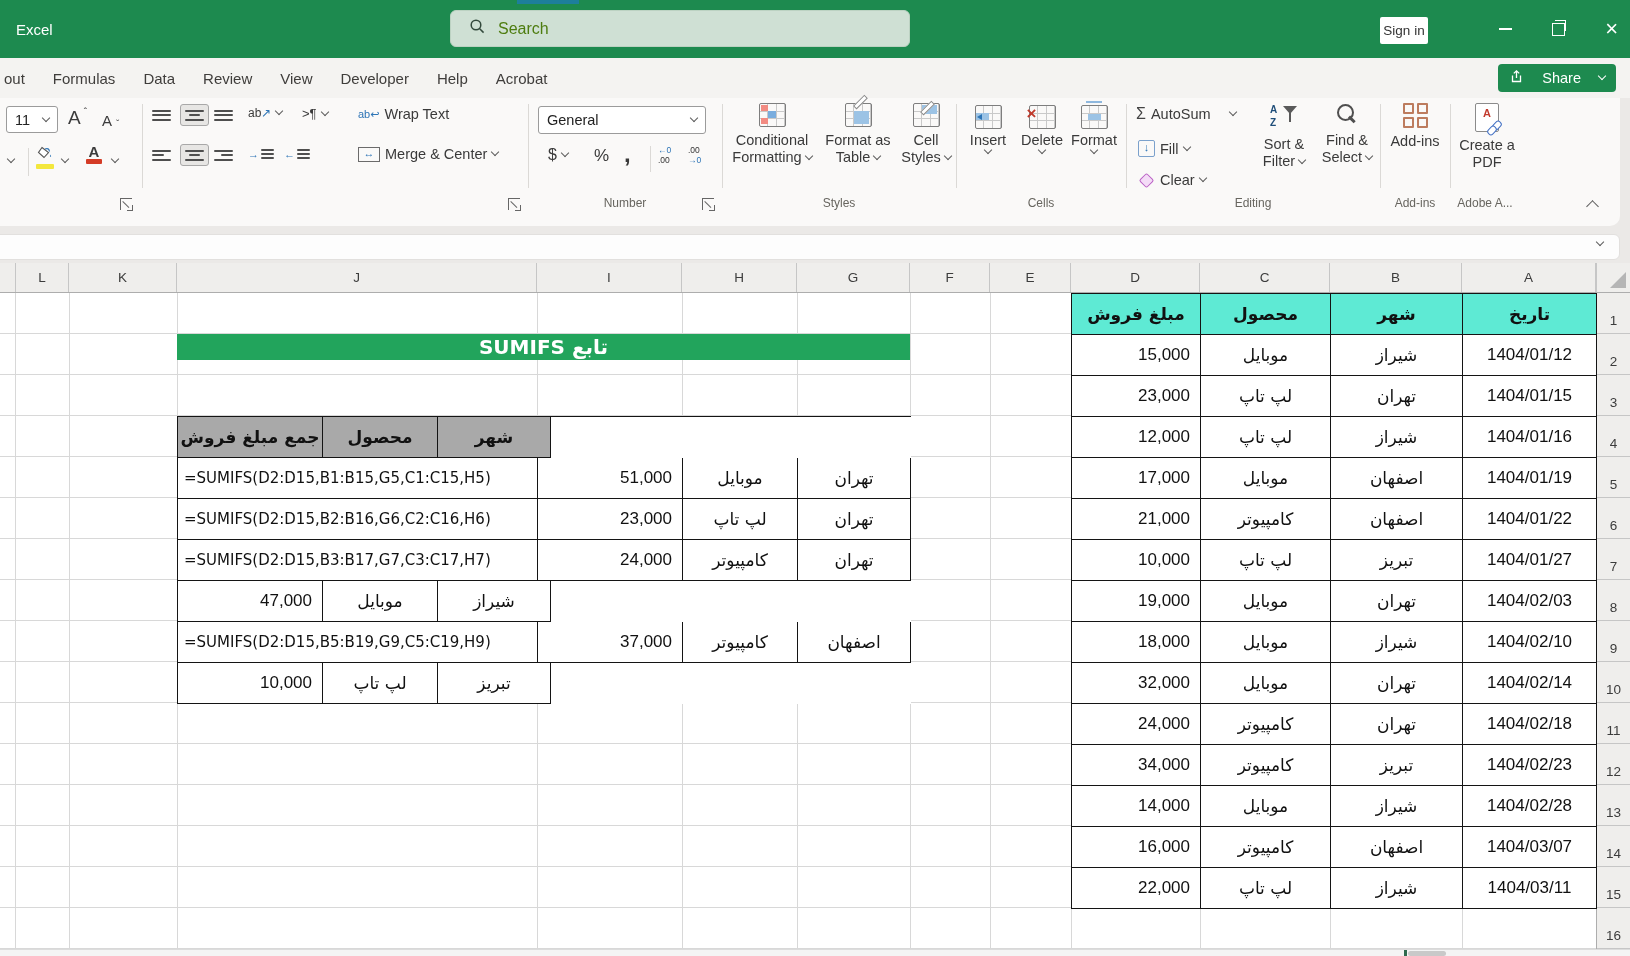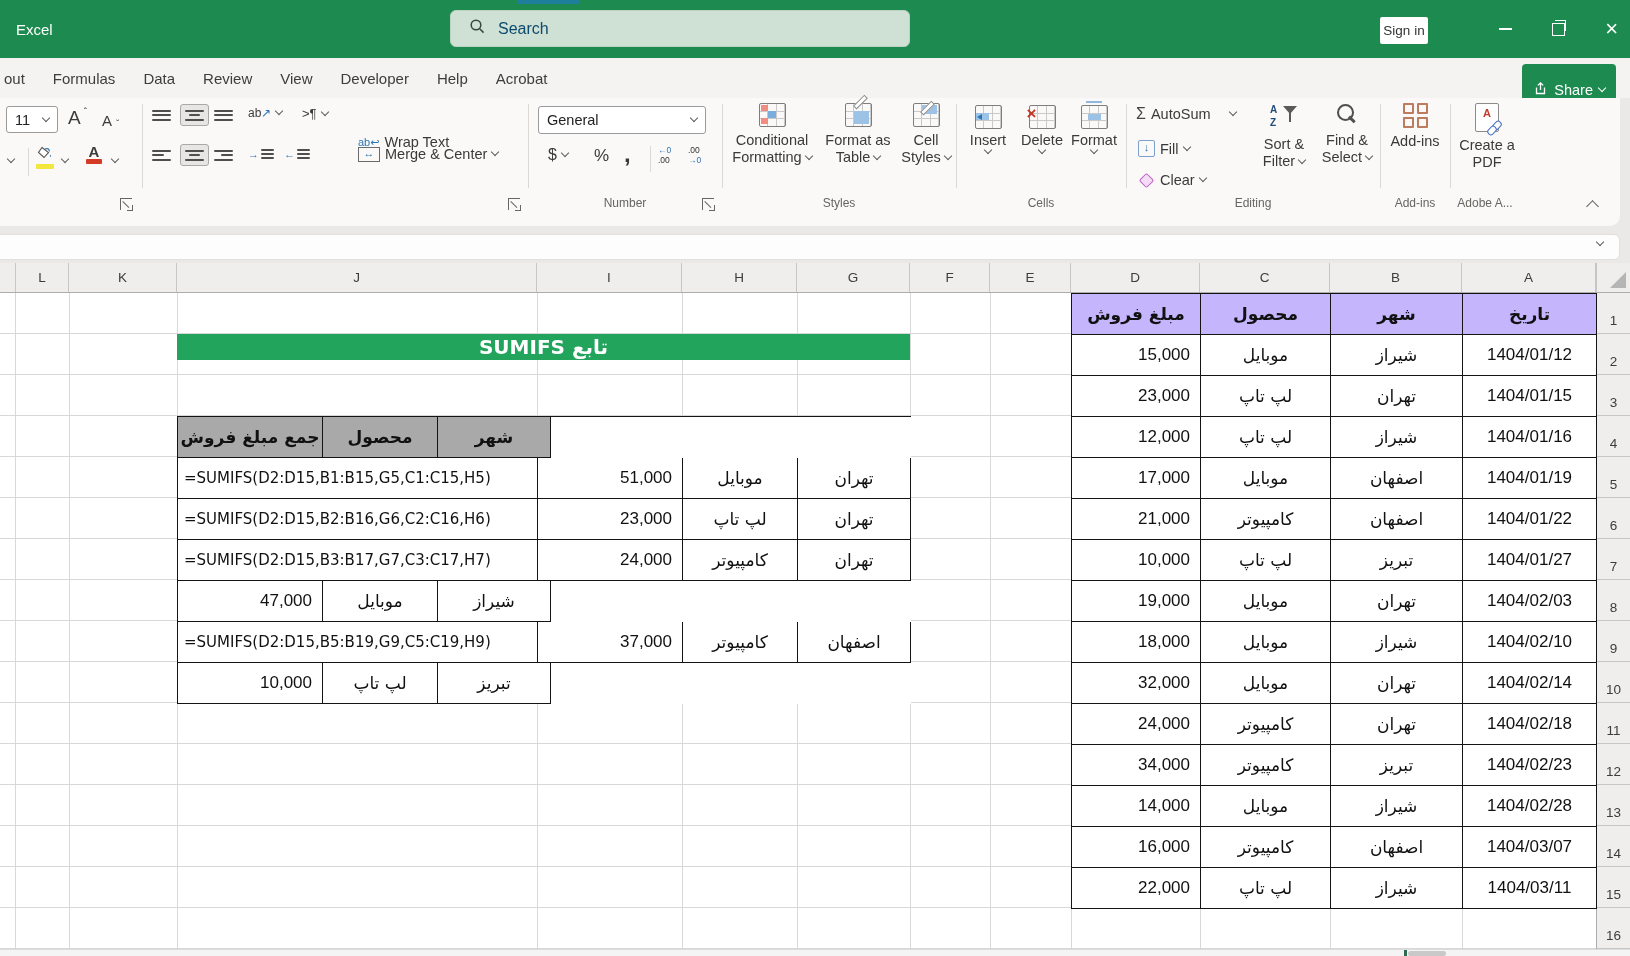--- a/index.html
+++ b/index.html
@@ -4,33 +4,33 @@
 <style>
   html,body{margin:0;padding:0;}
   body{font-family:"Liberation Sans","DejaVu Sans",sans-serif;background:#ebe9e7;}
   .stage{position:relative;width:1630px;height:956px;overflow:hidden;background:#ebe9e7;}
 
   
   .titlebar{position:absolute;left:0;top:0;width:1630px;height:58px;background:#1d8a4f;}
   .app-name{position:absolute;left:16px;top:0;height:58px;display:flex;align-items:center;color:#fff;font-size:15px;}
   .top-sliver{position:absolute;left:517px;top:0;width:62px;height:4px;background:#1d7f9c;}
   .searchbox{position:absolute;left:450px;top:10px;width:460px;height:37px;background:#cfe0d4;border:1px solid #bcd2c2;border-radius:6px;display:flex;align-items:center;gap:12px;padding-left:18px;box-sizing:border-box;}
-  .search-txt{font-size:16px;color:#0c4a6e;}
+  .search-txt{font-size:16px;color:#4d7c0f;}
   .signin{position:absolute;left:1380px;top:17px;width:48px;height:27px;background:#fff;border-radius:2px;display:flex;align-items:center;justify-content:center;font-size:13.5px;color:#333;}
   .winbtns{position:absolute;right:12px;top:0;height:58px;display:flex;align-items:center;gap:40px;}
   .wmin{width:13px;height:2px;background:#fff;}
   .wrest{width:11px;height:11px;border:1.4px solid #fff;position:relative;}
   .wrest:before{content:"";position:absolute;left:2px;top:-4px;width:10px;height:10px;border-top:1.4px solid #fff;border-right:1.4px solid #fff;}
   .wclose{color:#fff;font-size:22px;line-height:22px;}
 
   
   .menubar{position:absolute;left:0;top:58px;width:1630px;height:40px;background:#f4f3f1;display:flex;align-items:center;}
   .mtab{padding:0 14px;font-size:15px;color:#3f3d3b;height:40px;display:flex;align-items:center;}
   .mtab:first-of-type{margin-left:-10px;}
-  .share-btn{position:absolute;right:14px;top:6px;height:28px;padding:12px 11px;background:#1d8a4f;border-radius:4px;color:#fff;font-size:14.5px;display:flex;align-items:center;gap:6px;}
+  .share-btn{position:absolute;right:14px;top:6px;height:28px;padding:0 11px;background:#1d8a4f;border-radius:4px;color:#fff;font-size:14.5px;display:flex;align-items:center;gap:18px;}
 
   
   .cd{display:inline-block;width:7px;height:7px;border-right:1.3px solid #5c5c5c;border-bottom:1.3px solid #5c5c5c;transform:rotate(45deg);vertical-align:middle;margin-top:-4px;}
   .cd.s{width:5px;height:5px;}
   .cd.w{border-color:#fff;}
   .cu{display:inline-block;width:8px;height:8px;border-left:1.5px solid #5c5c5c;border-top:1.5px solid #5c5c5c;transform:rotate(45deg);margin-top:4px;}
 
   
   .ribbon{position:absolute;left:0;top:98px;width:1620px;height:128px;background:#faf9f8;border-radius:0 0 10px 0;font-size:14.5px;color:#3a3a3a;}
   .gdiv{position:absolute;top:6px;height:84px;width:1px;background:#dbd9d6;}
@@ -95,21 +95,21 @@
     background-position:0 0,15px 0,69px 0,177px 0,537px 0,682px 0,797px 0,910px 0,990px 0,1071px 0,1200px 0,1330px 0,1462px 0;
     background-repeat:no-repeat;}
   .gutter{position:absolute;left:1596px;top:293px;width:34px;height:656px;background:#efeeec;border-left:1px solid #adadad;box-sizing:border-box;}
   .gn{height:41px;border-bottom:1px solid #c6c6c6;display:flex;align-items:flex-end;justify-content:center;font-size:13.5px;color:#3c3c3c;padding-bottom:5px;box-sizing:border-box;}
 
   
   .banner{position:absolute;left:177px;top:334px;width:733px;height:26px;background:#22a45c;color:#fff;font-weight:bold;font-size:20px;display:flex;align-items:center;justify-content:center;font-family:"DejaVu Sans",sans-serif;}
   .xtable{position:absolute;border-left:1.5px solid #141414;border-top:1.5px solid #141414;background:#fff;}
   .trow{display:flex;height:41px;}
   .tcell{border-right:1px solid #141414;border-bottom:1px solid #141414;box-sizing:border-box;display:flex;align-items:center;font-size:17px;color:#111;background:#fff;overflow:hidden;white-space:nowrap;}
-  .hdr-orange{background:#c4b5fd;font-weight:bold;justify-content:center;font-family:"DejaVu Sans",sans-serif;}
+  .hdr-orange{background:#5eead4;font-weight:bold;justify-content:center;font-family:"DejaVu Sans",sans-serif;}
   .hdr-gray{background:#a9a9a9;font-weight:bold;justify-content:center;font-family:"DejaVu Sans",sans-serif;}
   .fa{font-family:"DejaVu Sans",sans-serif;direction:rtl;justify-content:center;}
   .num{justify-content:flex-end;padding-right:10px;}
   .ctr{justify-content:center;}
   .fml{font-size:15px;padding-left:6px;font-family:"DejaVu Sans",sans-serif;}
   .ltable .c0{width:360px;}.ltable .c1{width:145px;}.ltable .c2{width:115px;}.ltable .c3{width:113px;}
   .rtable .c0{width:129px;}.rtable .c1{width:130px;}.rtable .c2{width:132px;}.rtable .c3{width:134px;}
 
   
   .hscroll{position:absolute;left:0;top:949px;width:1630px;height:7px;background:#f4f4f4;border-top:1px solid #dcdcdc;box-sizing:border-box;}
@@ -216,21 +216,21 @@
         </span>
       </div>
     <div class="icbtn" style="left:248px;top:8px;font-size:12px;">
         <span>ab<span style="color:#2e75b6;">↗</span></span>
         <i class="cd s"></i>
       </div>
     <div class="icbtn" style="left:302px;top:8px;font-size:13px;">
         <span>&gt;¶</span>
         <i class="cd s"></i>
       </div>
-    <div class="icbtn" style="left:358px;top:8px;margin-top:28px;">
+    <div class="icbtn" style="left:358px;top:8px;">
       <span style="font-size:11px;color:#2e75b6;">ab↩</span>
       <span>Wrap Text</span>
     </div>
     <div class="icbtn" style="left:152px;top:52px;">
         <span class="ali l">
           <i></i>
           <i></i>
           <i></i>
         </span>
       </div>

